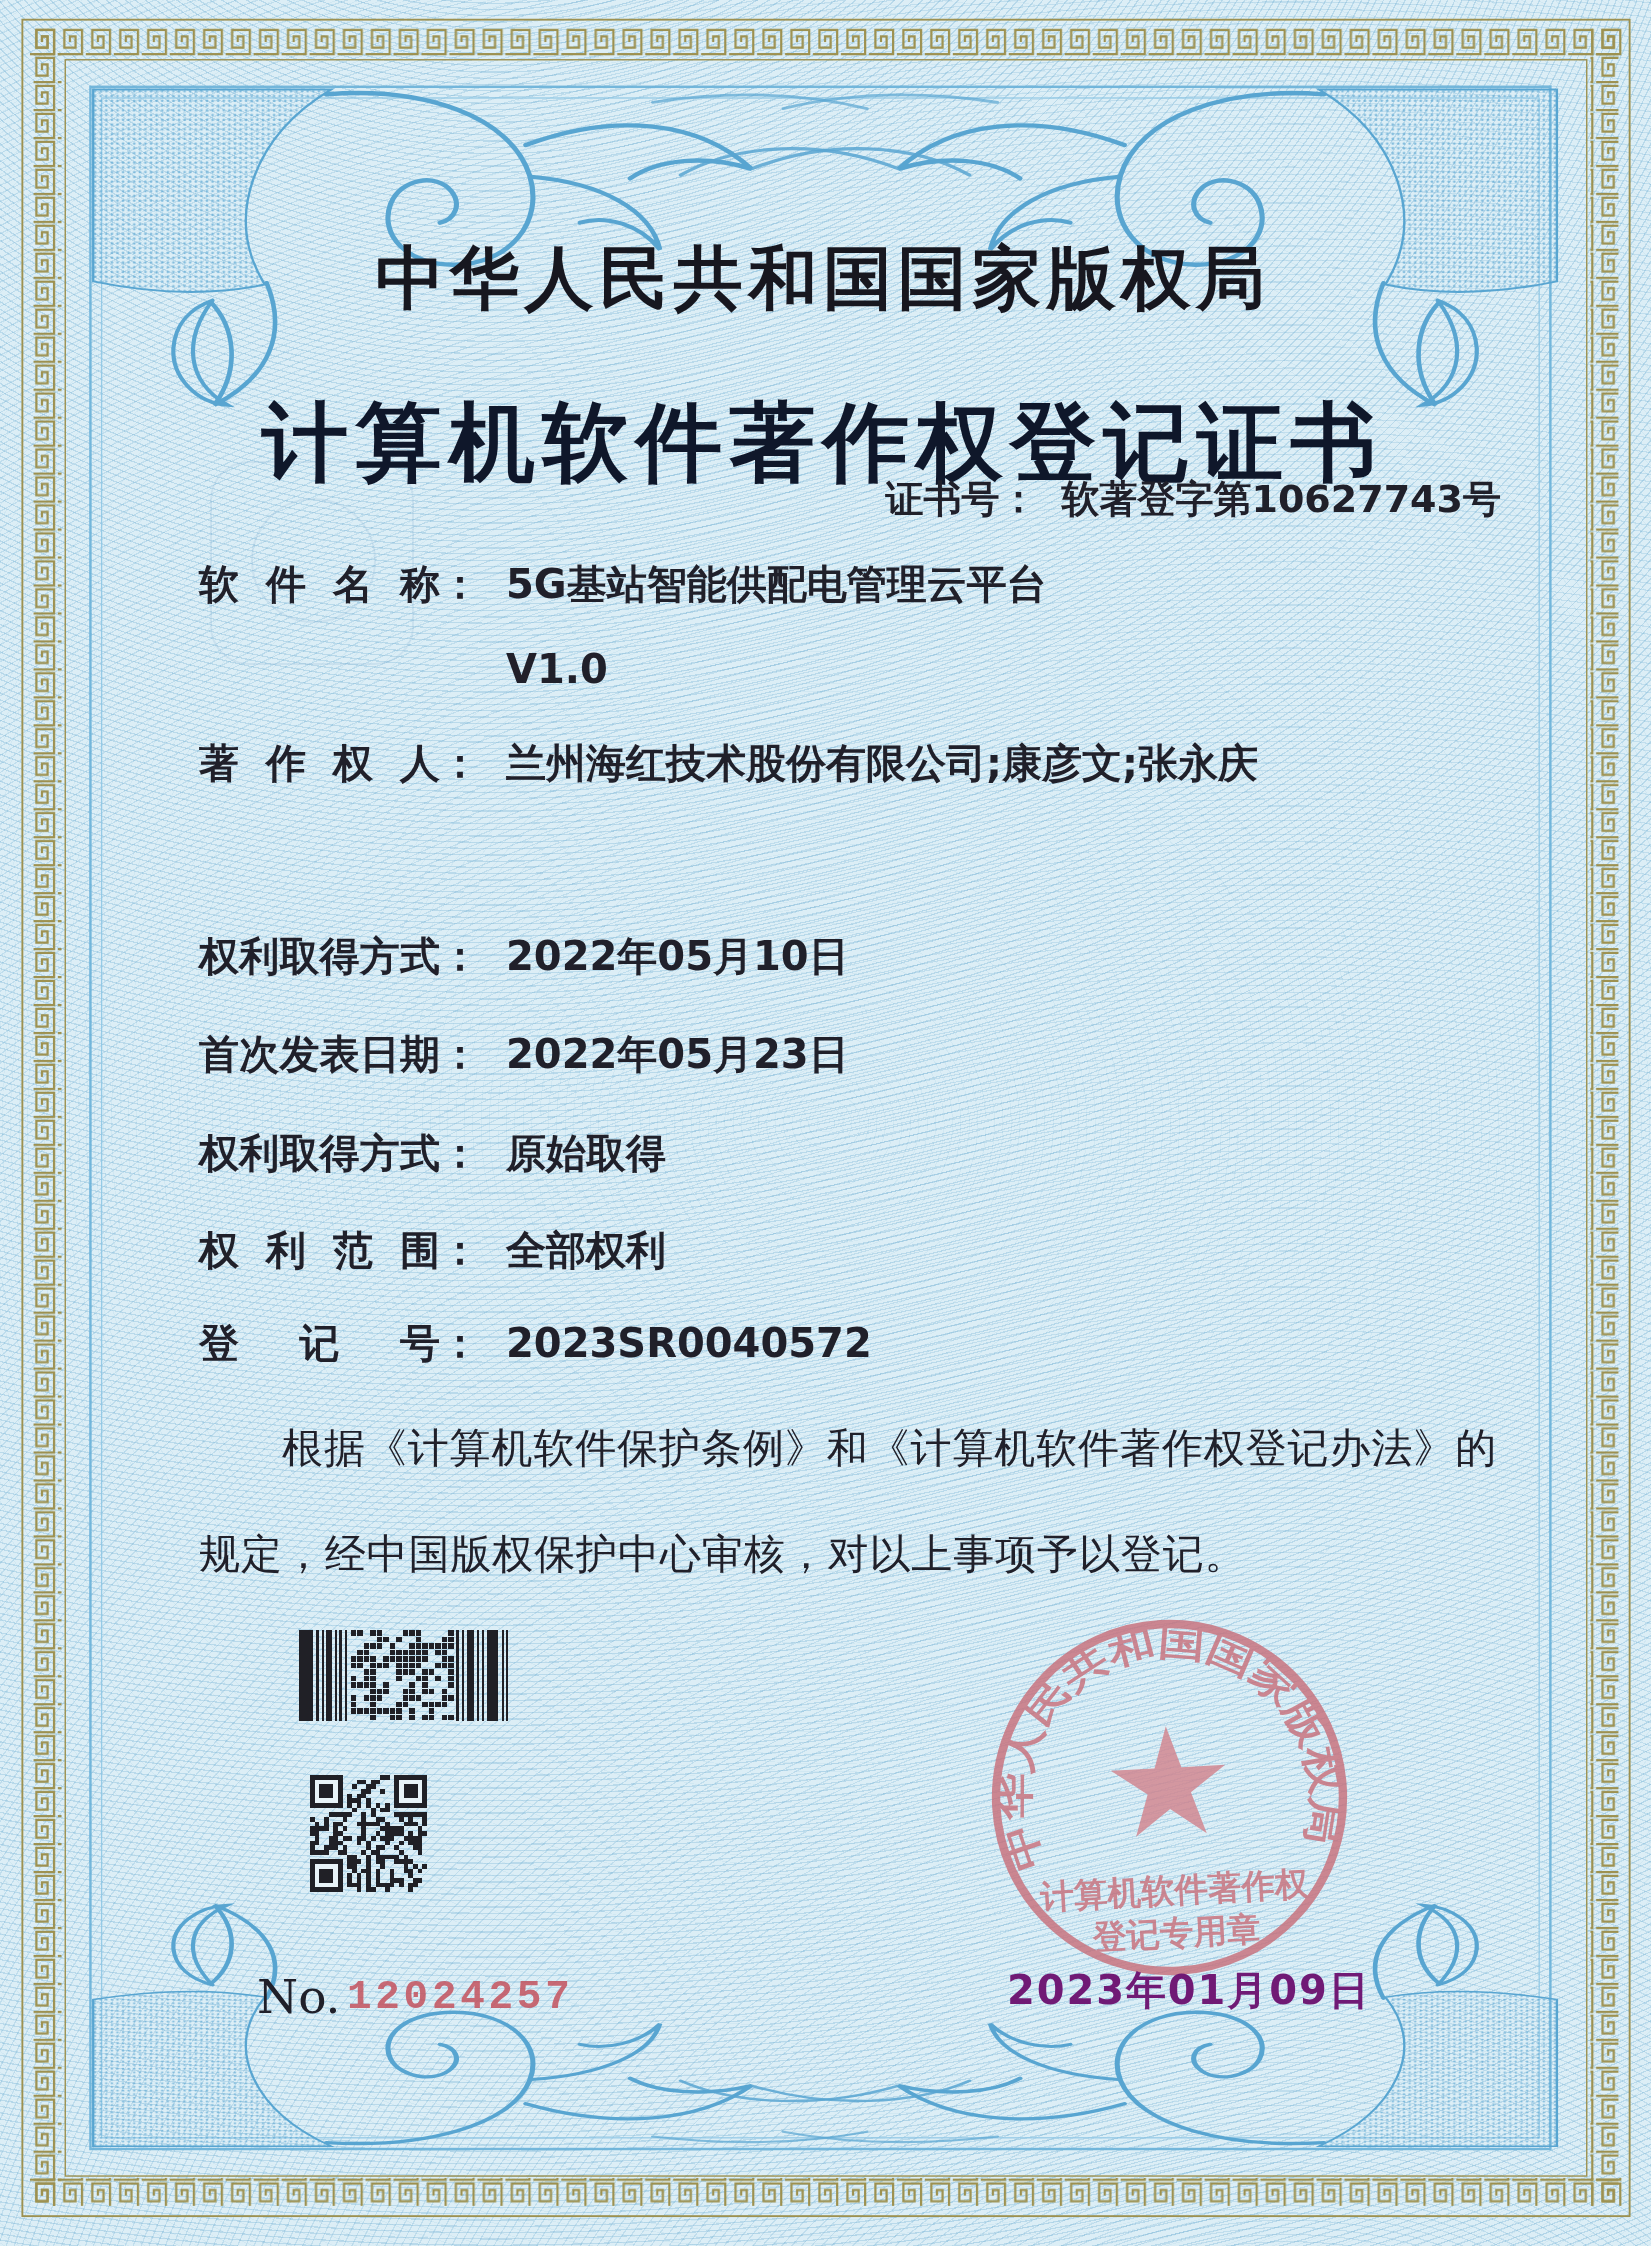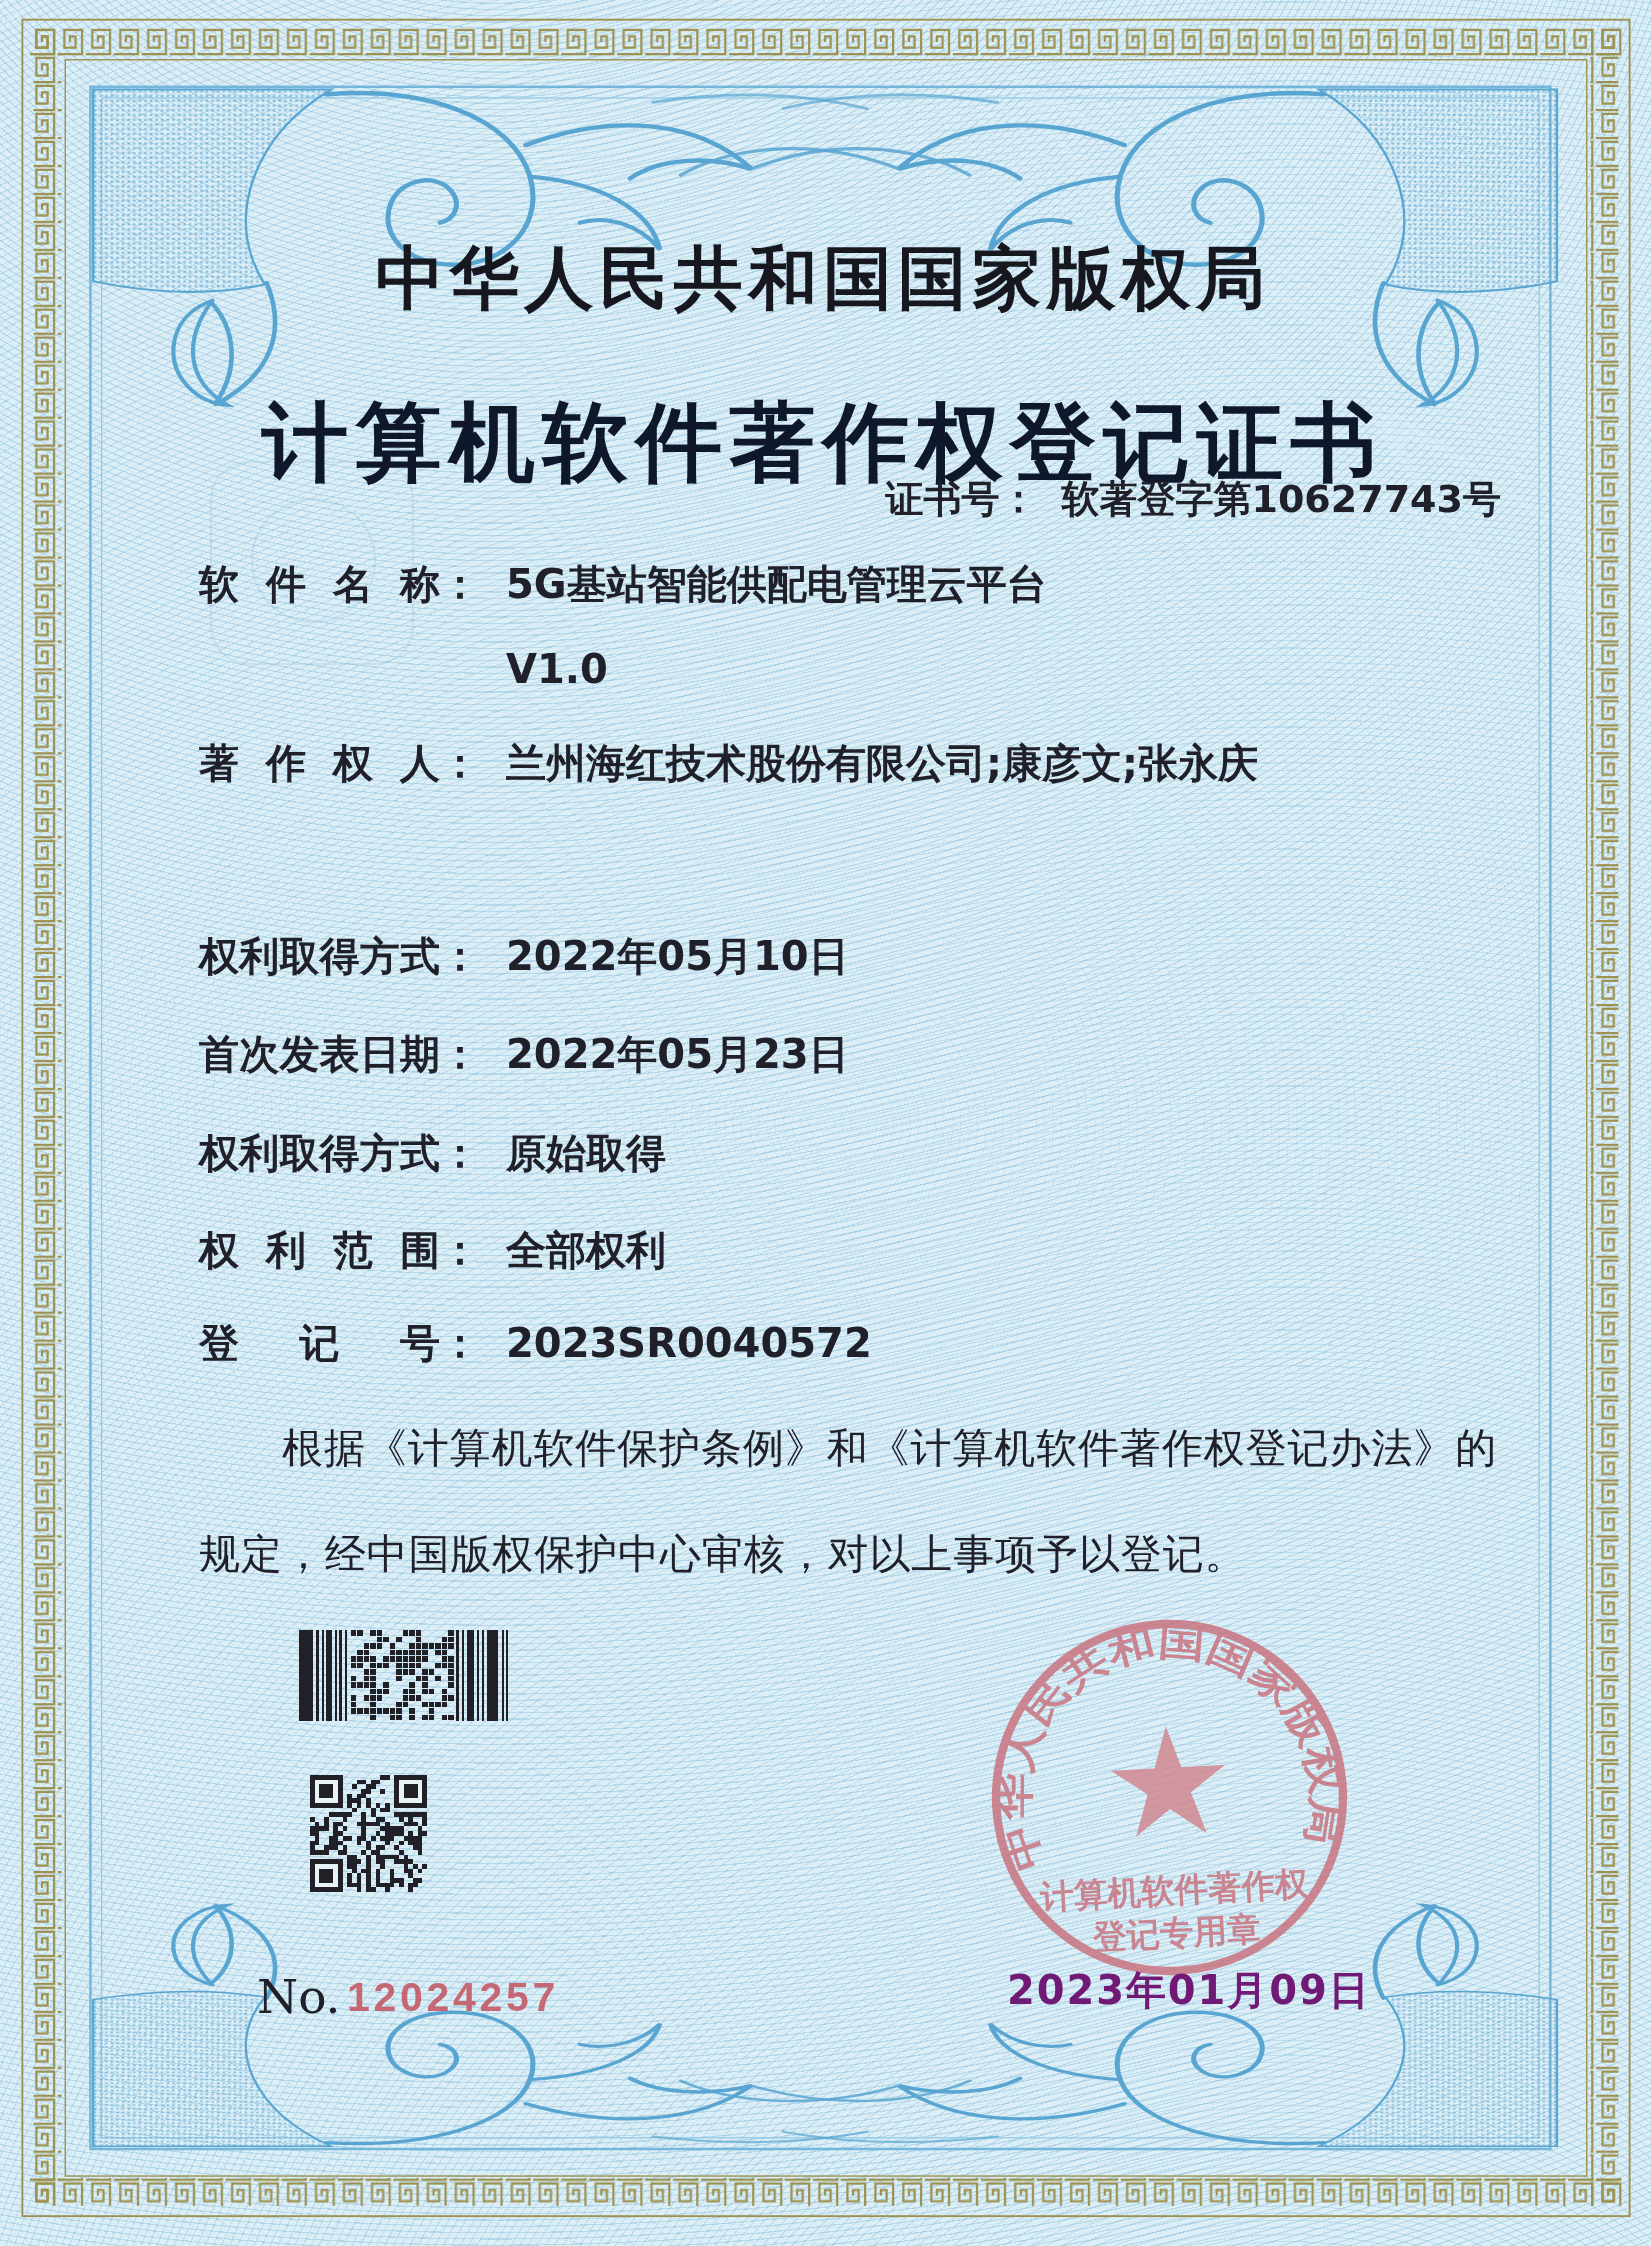--- a/index.html
+++ b/index.html
@@ -22,21 +22,21 @@
   .title1{left:93px;top:233px;width:1460px;text-align:center;font-size:69px;font-weight:bold;letter-spacing:5.6px;color:#17171f;}
   .title2{left:93px;top:337px;width:1460px;text-align:center;font-size:86px;font-weight:bold;letter-spacing:7.5px;color:#0f172a;margin-top:48px;}
   .certno{top:474px;right:151px;font-size:38px;font-weight:bold;color:#20202a;}
   .certno .gap{display:inline-block;width:24px;}
   .row{left:199px;font-size:40px;font-weight:bold;color:#20202a;}
   .row .lab{display:inline-block;width:241px;text-align:justify;text-align-last:justify;}
   .row .val{margin-left:26px;}
   .val2{left:506px;font-size:40px;font-weight:bold;color:#20202a;}
   .stmt{font-size:41px;font-weight:normal;color:#20202a;letter-spacing:0.9px;}
   .no-label{left:257px;top:1969px;font-size:47px;font-family:"DejaVu Serif","Liberation Serif",serif;color:#20202a;}
-  .serial{left:347px;top:1974px;font-size:41px;font-family:Liberation Sans, sans-serif;
+  .serial{left:347px;top:1974px;font-size:41px;font-family:Liberation Mono, monospace;
           color:#c4525e;letter-spacing:3.7px;opacity:.85;font-weight:bold;}
   .issue-date{left:1007px;top:1963px;font-size:40px;font-weight:bold;letter-spacing:1.9px;color:#701a75;}
   .watermark{left:210px;top:461px;width:200px;height:200px;border:2.8px solid rgba(130,172,205,.35);
              border-radius:39px;opacity:.55;}
   .watermark::after{content:"";position:absolute;left:39px;top:35px;width:121px;height:121px;
              border:2.8px solid rgba(130,172,205,.35);border-radius:50%;}
   svg text{font-family:"DejaVu Sans","Liberation Sans",sans-serif;}
 </style>
 </head>
 <body>

